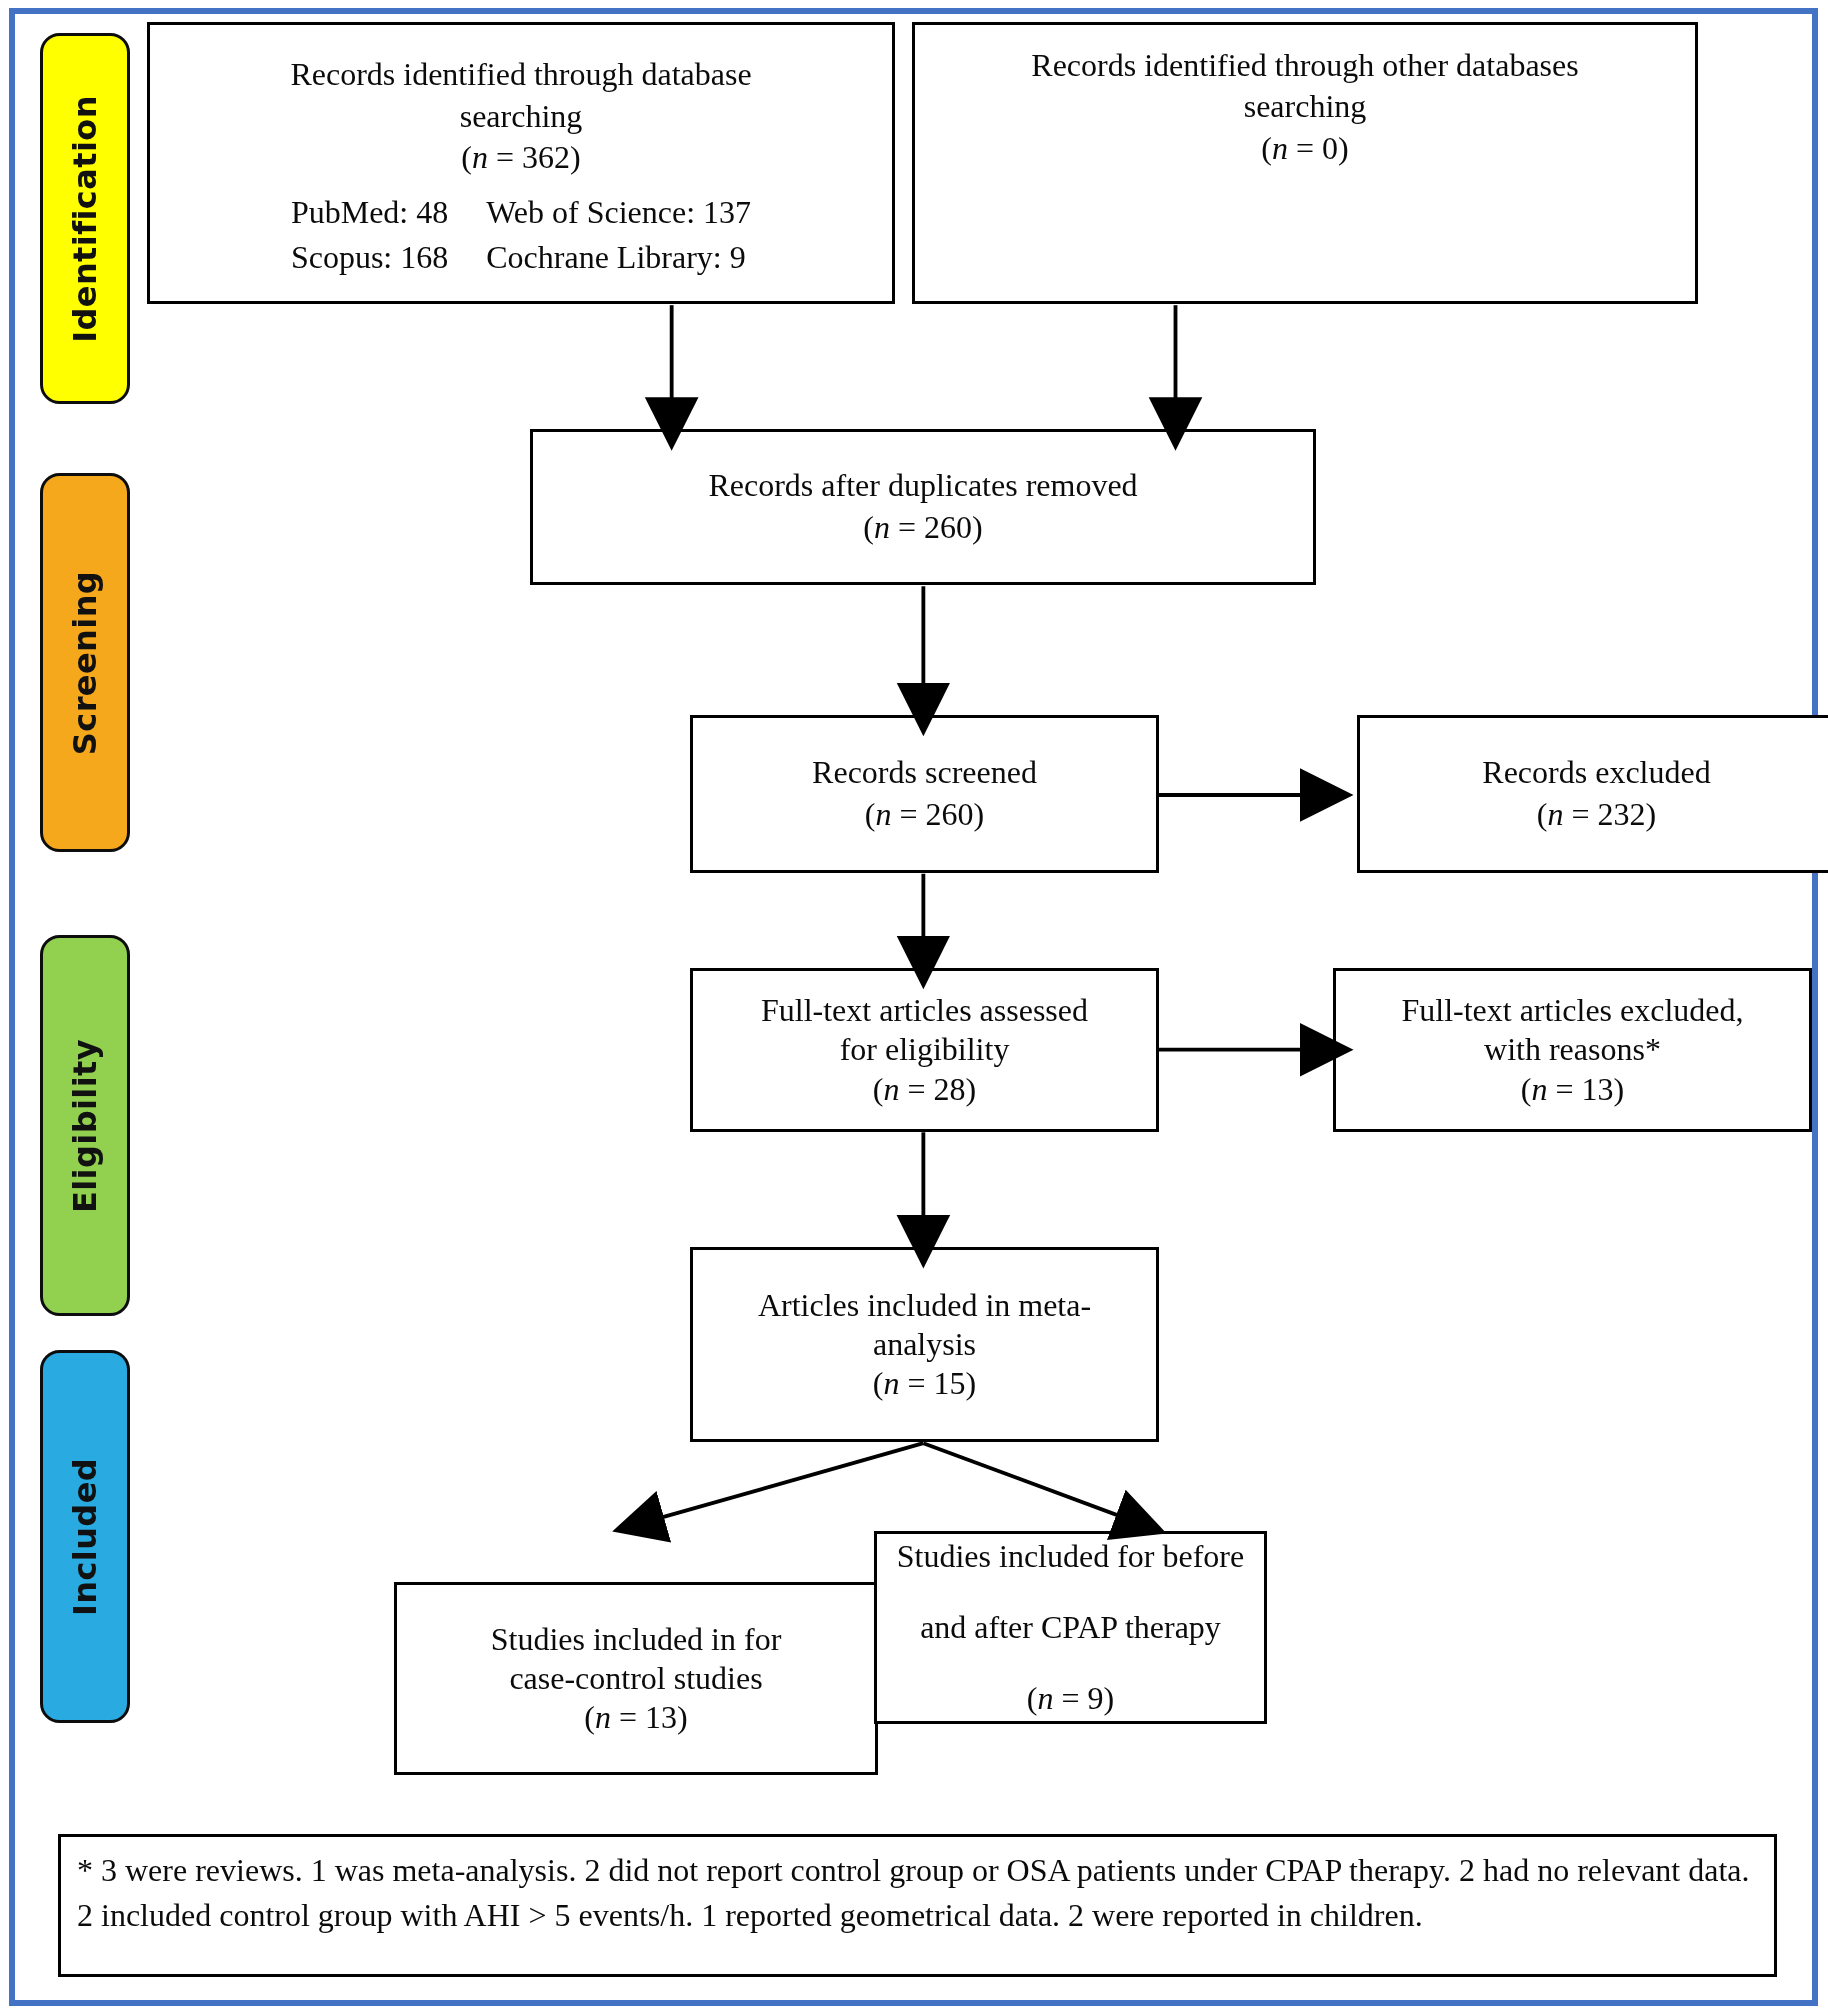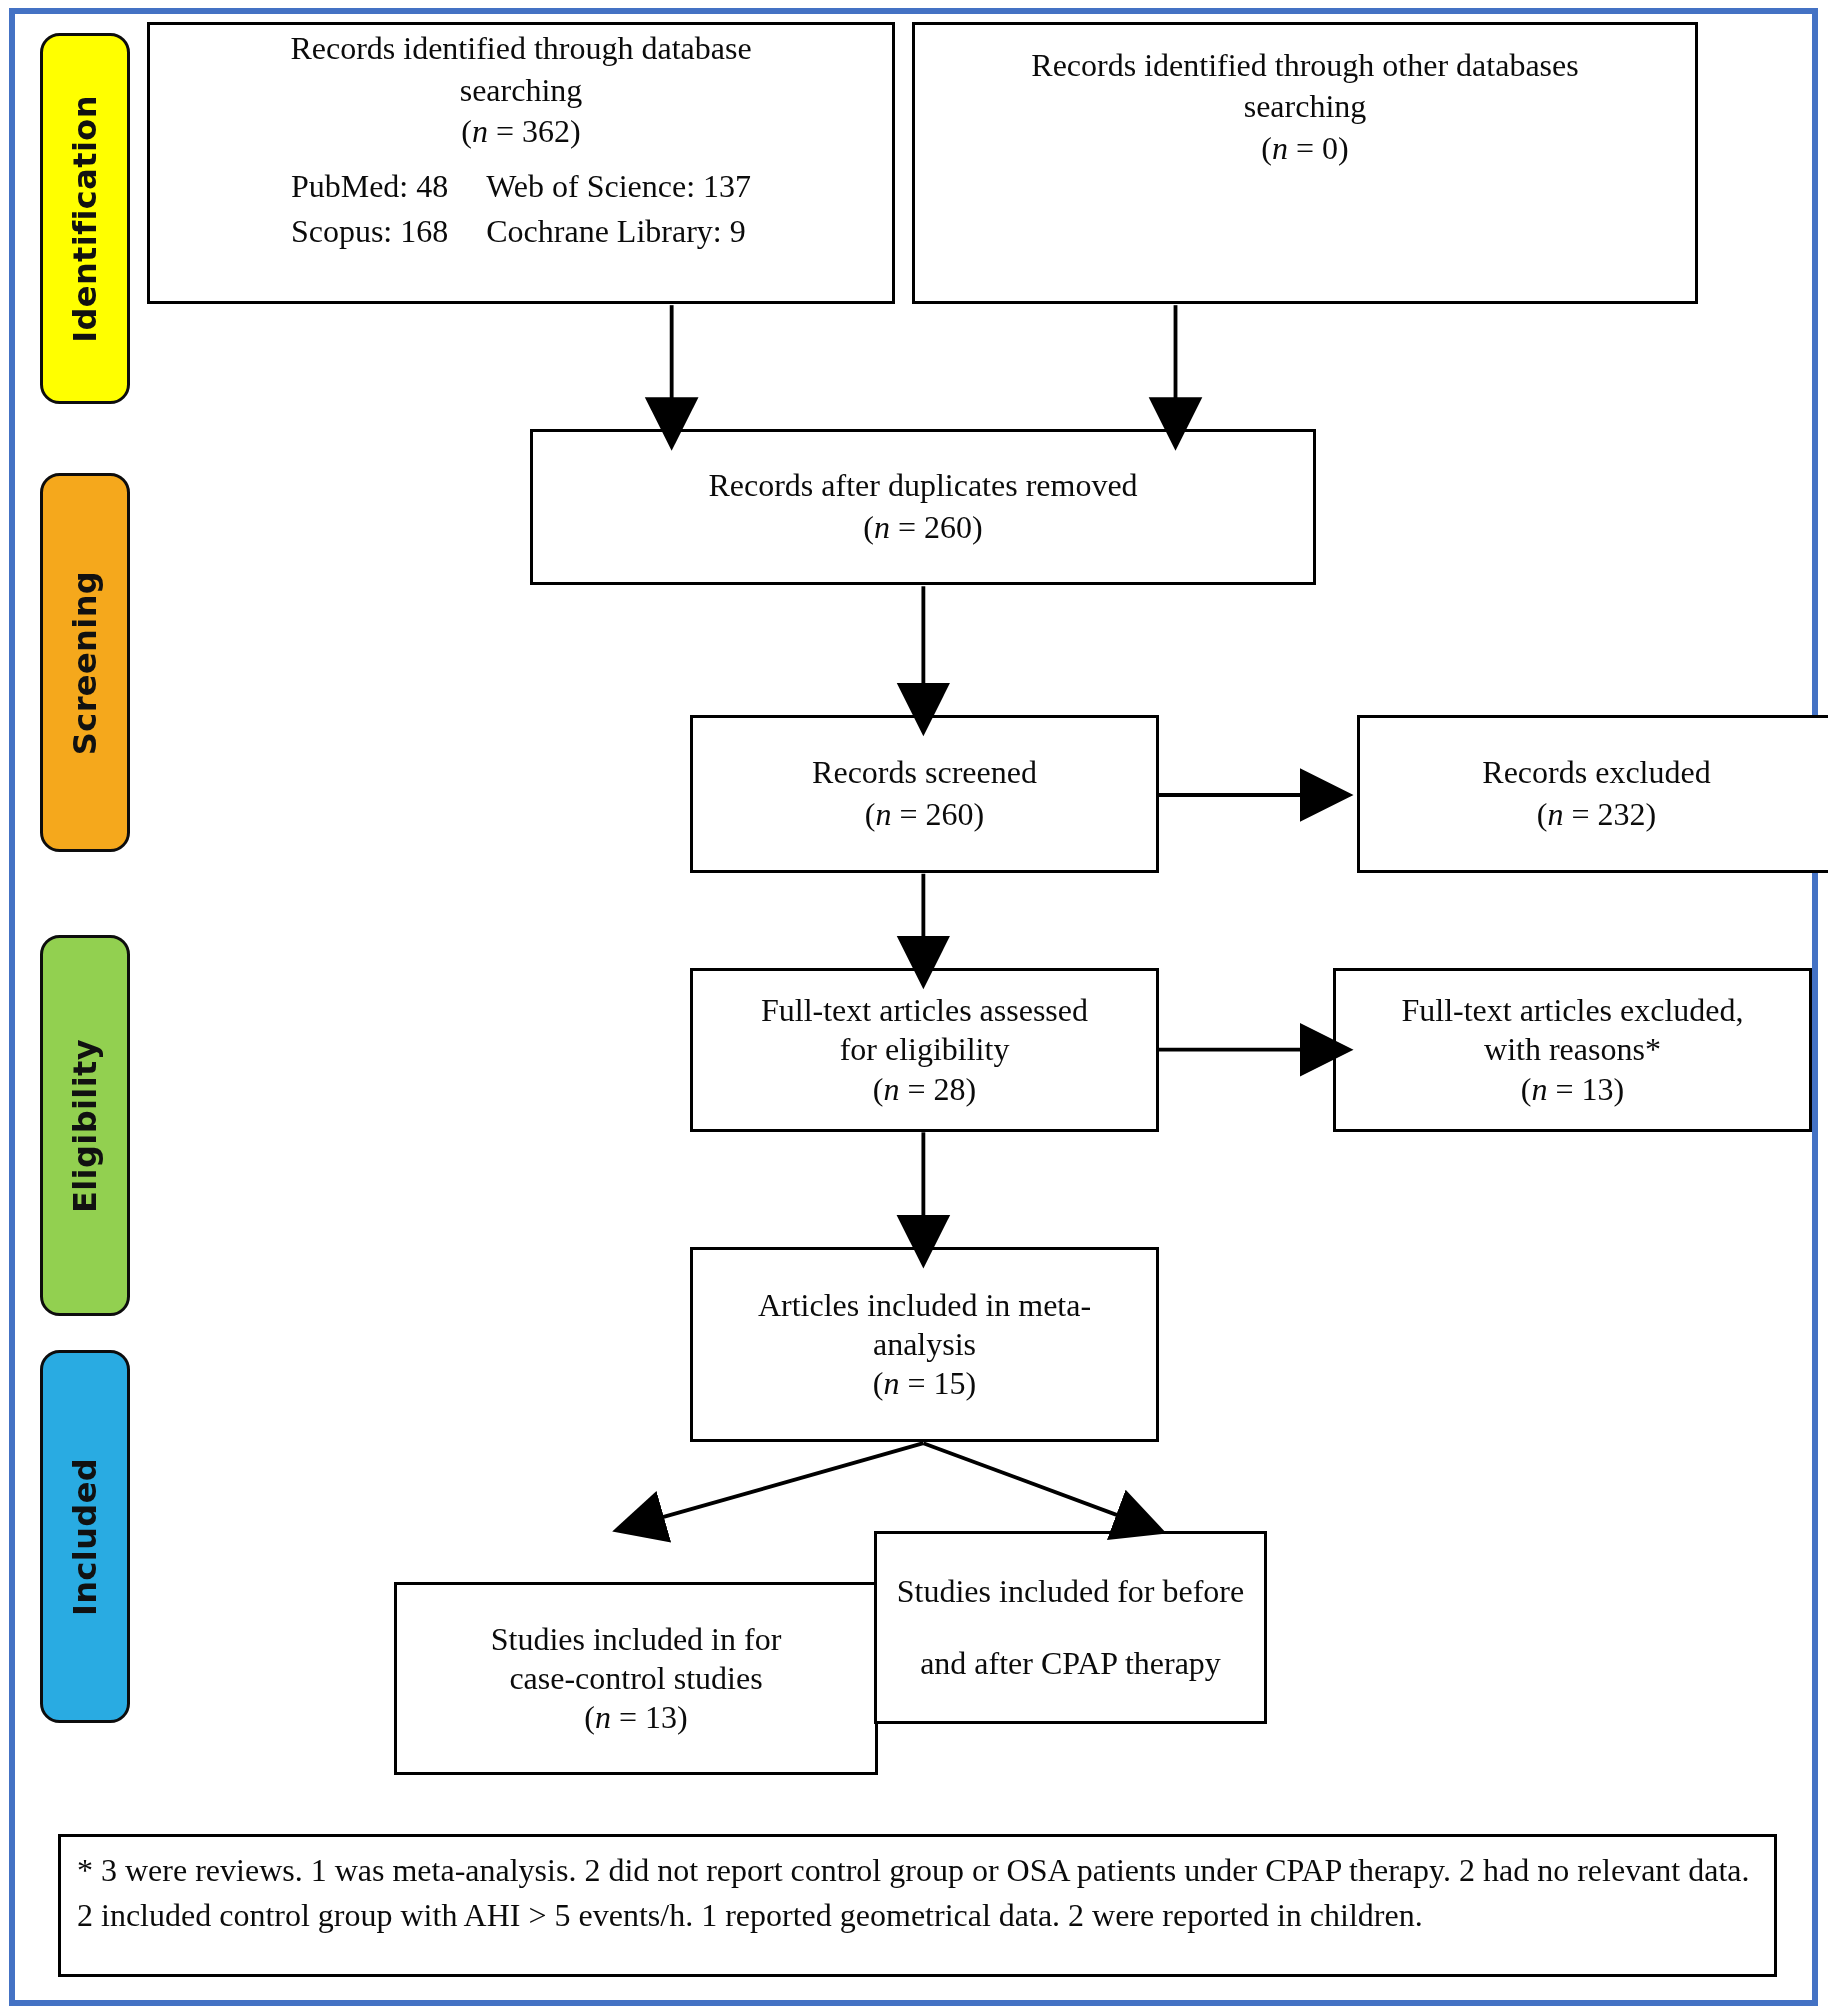--- a/index.html
+++ b/index.html
@@ -58,21 +58,21 @@
   </div>
 
   <div class="stage-pill" style="left:40px;top:935px;width:90px;height:381px;background:#92d050;">
     <span class="pill-text">Eligibility</span>
   </div>
 
   <div class="stage-pill" style="left:40px;top:1350px;width:90px;height:373px;background:#29abe2;">
     <span class="pill-text">Included</span>
   </div>
 
-  <div class="pbox" style="left:147px;top:22px;width:748px;height:282px;justify-content:flex-start;padding-top:3px;">
+  <div class="pbox" style="left:147px;top:22px;width:748px;height:282px;justify-content:flex-start;padding-top:29px;">
     <span class="ln">Records identified through database</span>
     <span class="ln">searching</span>
     <span class="ln"><span>(</span><span class="it">n</span><span> = 362)</span></span>
     <div class="srcgrid">
       <span>PubMed: 48</span>
       <span>Web of Science: 137</span>
       <span>Scopus: 168</span>
       <span>Cochrane Library: 9</span>
     </div>
   </div>
@@ -118,20 +118,21 @@
 
   <div class="pbox" style="left:394px;top:1582px;width:484px;height:193px;">
     <span class="ln tight">Studies included in for</span>
     <span class="ln tight">case-control studies</span>
     <span class="ln tight"><span>(</span><span class="it">n</span><span> = 13)</span></span>
   </div>
 
   <div class="pbox" style="left:874px;top:1531px;width:393px;height:193px;gap:32px;">
     <span class="ln tight">Studies included for before</span>
     <span class="ln tight">and after CPAP therapy</span>
+    <span class="ln tight"><span>(</span><span class="it">n</span><span> = 9)</span></span>
   </div>
 
   <div class="footnote" style="left:58px;top:1834px;width:1719px;height:143px;">
     <p>* 3 were reviews. 1 was meta-analysis. 2 did not report control group or OSA patients under CPAP therapy. 2 had no relevant data. 2 included control group with AHI &gt; 5 events/h. 1 reported geometrical data. 2 were reported in children.</p>
   </div>
 
   <svg class="conn" viewBox="0 0 4292 4730" xmlns="http://www.w3.org/2000/svg">
     <defs>
       <marker id="ah" markerWidth="16" markerHeight="16" refX="7" refY="8" orient="auto" markerUnits="strokeWidth">
         <path d="M0,1 L14,8 L0,15 z" fill="#000"></path>

